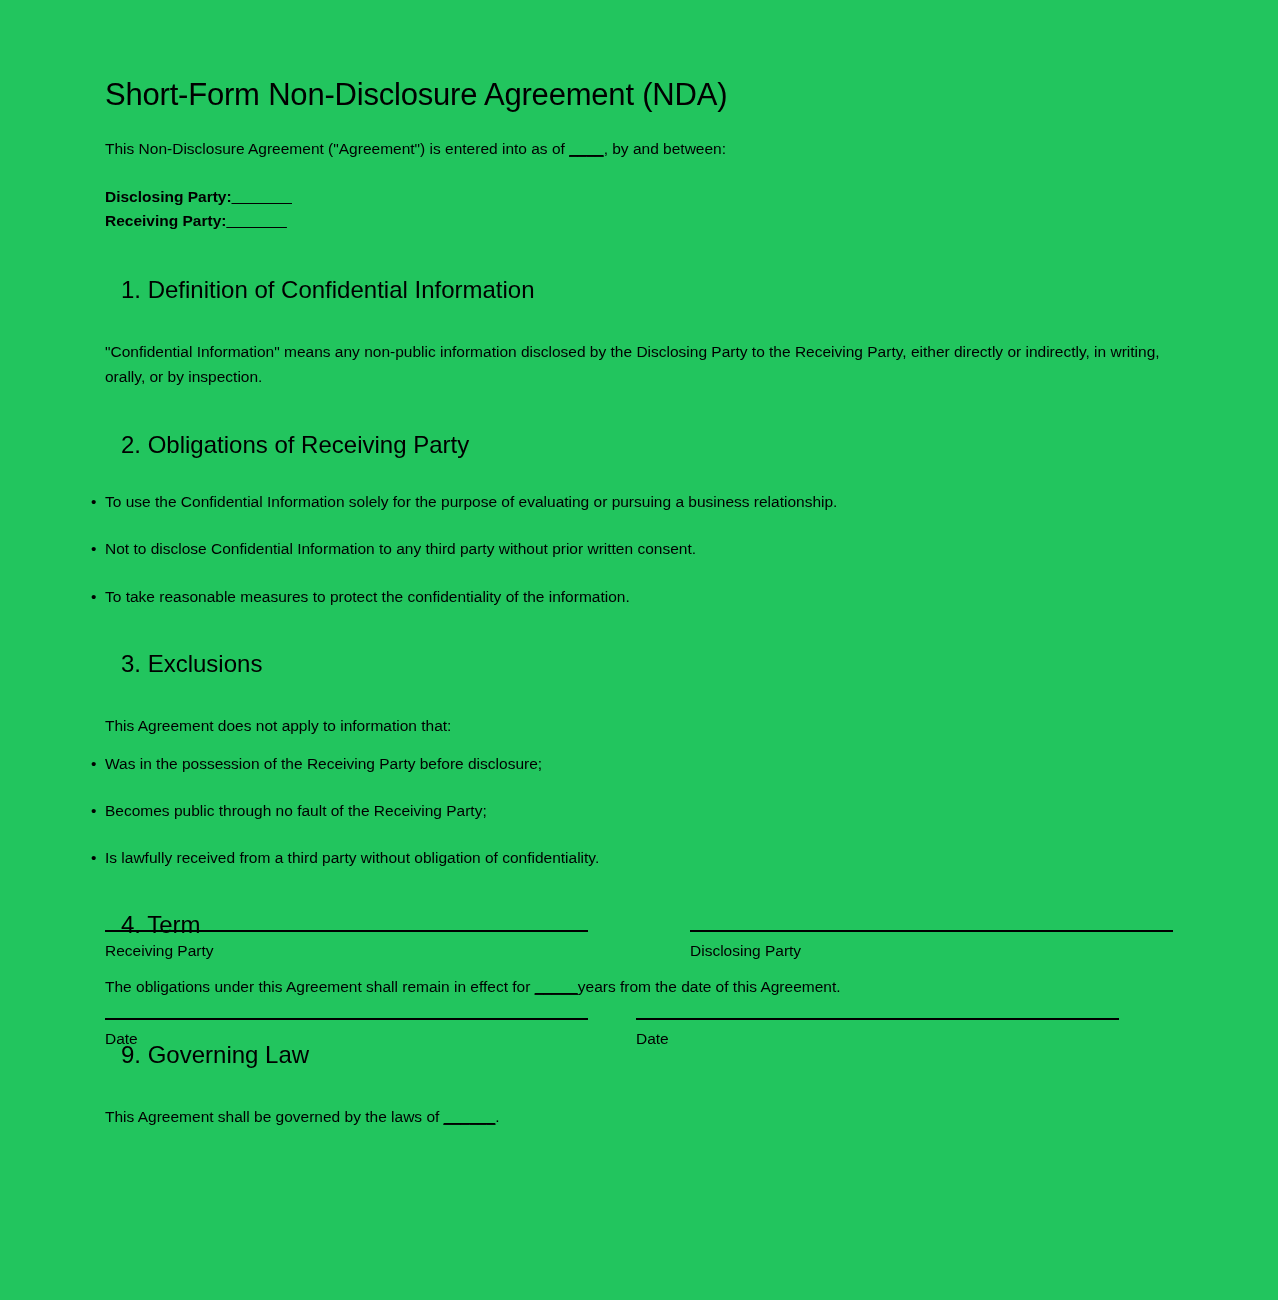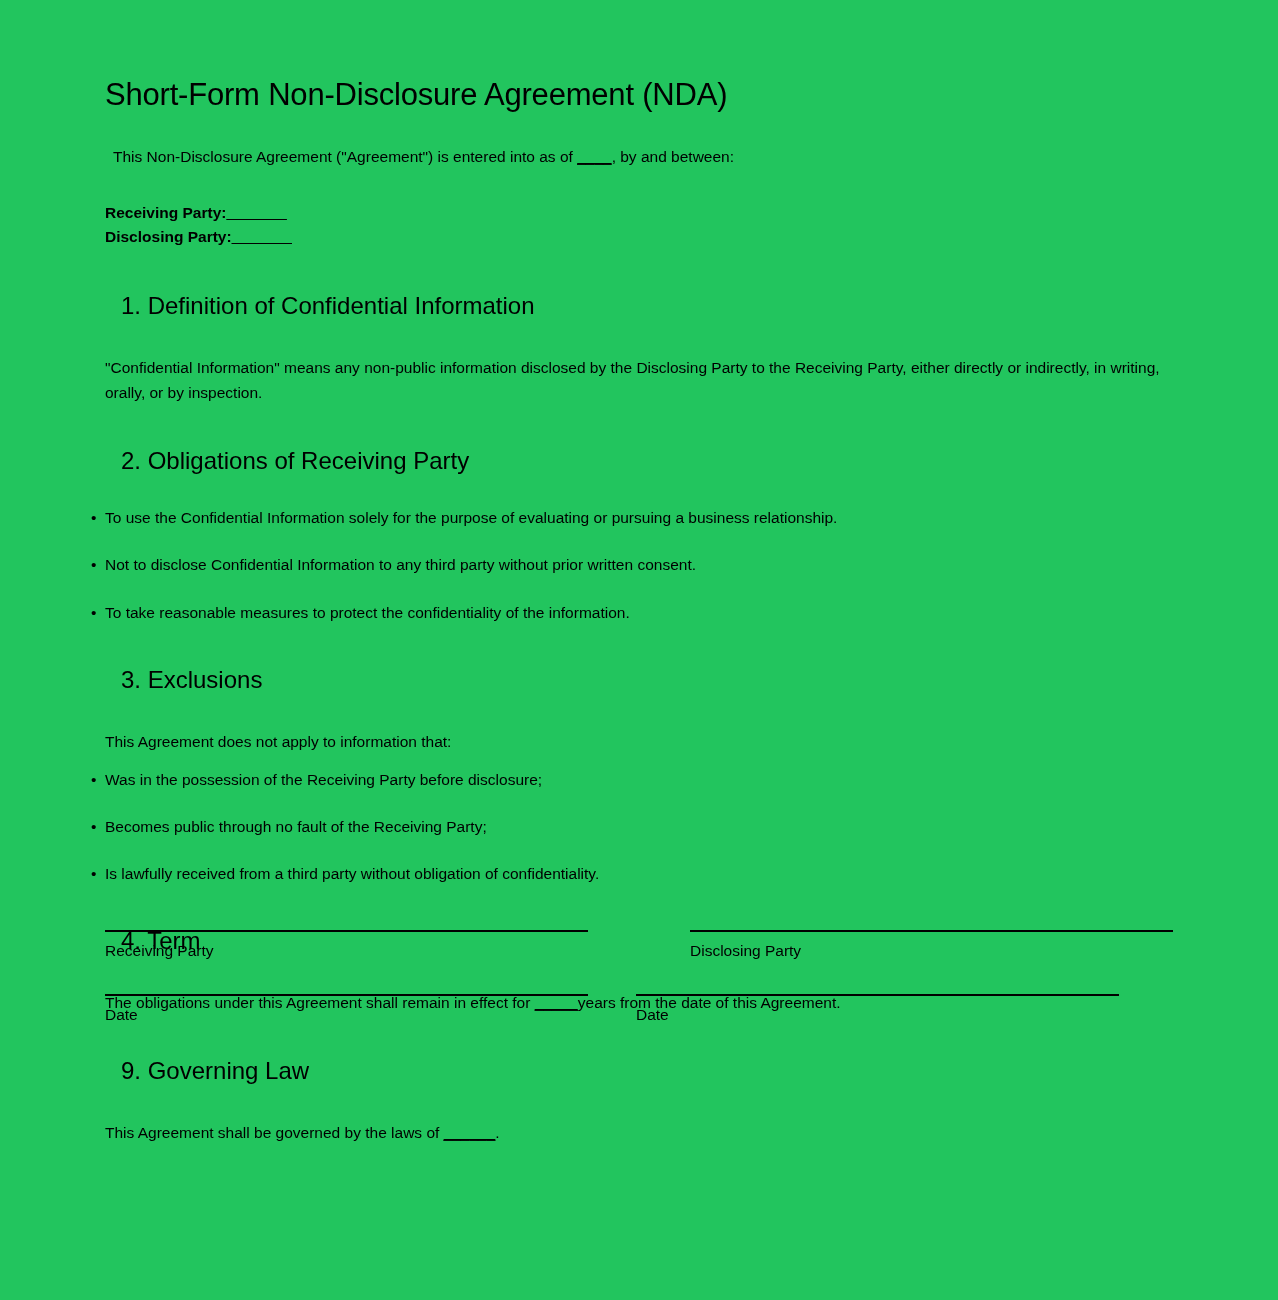--- a/index.html
+++ b/index.html
@@ -35,21 +35,21 @@
     line-height: 1.2;
     margin: 0;
     padding-top: 76px;
     letter-spacing: -0.2px;
   }
 
   
   .intro {
     font-size: 15.5px;
     line-height: 1.45;
-    margin: 8px;
+    margin: 0;
     padding-top: 25px;
   }
 
   
   .parties {
     padding-top: 24px;
     font-size: 15.5px;
     line-height: 1.6;
     font-weight: bold;
   }
@@ -121,42 +121,42 @@
     border-top: 2px solid #000000;
     height: 0;
     width: 100%;
   }
   .sig-label {
     font-size: 15.5px;
     line-height: 1.4;
     padding-top: 8px;
   }
   .sig-row-date {
-    margin-top: 32px;
+    margin-top: 56px;
     gap: 48px;
   }
 </style>
 </head>
 <body>
 
 <div class="page">
   <div class="content">
 
     <h1 class="doc-title">Short-Form Non-Disclosure Agreement (NDA)</h1>
 
     <p class="intro">
       <span>This Non-Disclosure Agreement ("Agreement") is entered into as of </span><span class="blank-ul">____</span><span>, by and between:</span>
     </p>
 
     <div class="parties">
       <div class="party-line">
+        <span>Disclosing Party:</span><span class="blank-ul">_______</span>
+      </div>
+      <div class="party-line">
         <span>Receiving Party:</span><span class="blank-ul">_______</span>
-      </div>
-      <div class="party-line">
-        <span>Disclosing Party:</span><span class="blank-ul">_______</span>
       </div>
     </div>
 
     <h2 class="section-heading">1. Definition of Confidential Information</h2>
     <p class="body-text">"Confidential Information" means any non-public information disclosed by the Disclosing Party to the Receiving Party, either directly or indirectly, in writing, orally, or by inspection.</p>
 
     <h2 class="section-heading">2. Obligations of Receiving Party</h2>
     <ul class="bullets">
       <li>
         <span class="bullet-dot">•</span>

